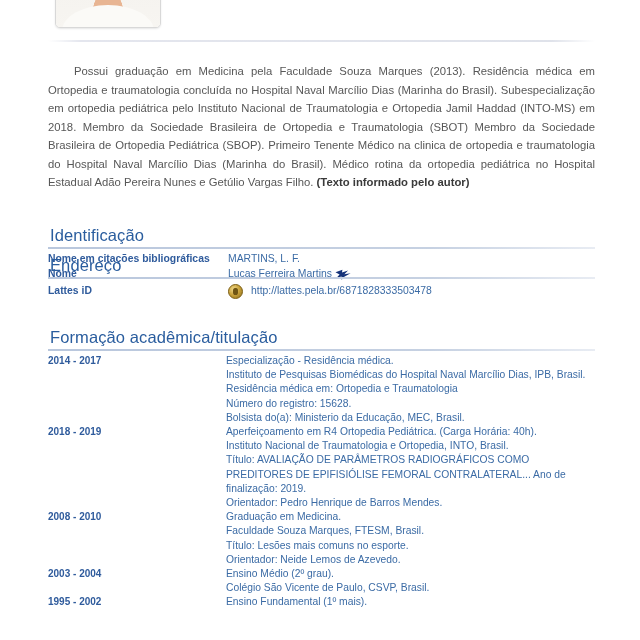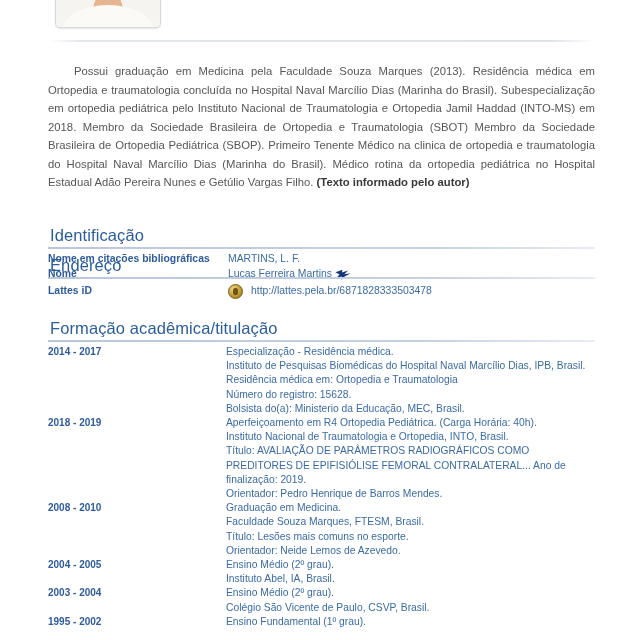--- a/index.html
+++ b/index.html
@@ -219,21 +219,21 @@
       </tr>
     </tbody>
       </table>
   </div>
 
   <div class="section" style="top:256px;">
     <h2 class="section-title">Endereço</h2>
     <div class="section-underline"></div>
   </div>
 
-  <div class="section" style="top:319px;">
+  <div class="section" style="top:328px;">
     <h2 class="section-title">Formação acadêmica/titulação</h2>
     <div class="section-underline"></div>
     <table class="form-table">
       <tbody>
           <tr>
             <td class="period">2014 - 2017</td>
             <td class="details">
               <div>Especialização - Residência médica.</div>
               <div>Instituto de Pesquisas Biomédicas do Hospital Naval Marcílio Dias, IPB, Brasil. Residência médica em: Ortopedia e Traumatologia</div>
               <div>Número do registro: 15628.</div>
@@ -252,36 +252,29 @@
           <tr>
             <td class="period">2008 - 2010</td>
             <td class="details">
               <div>Graduação em Medicina.</div>
               <div>Faculdade Souza Marques, FTESM, Brasil.</div>
               <div>Título: Lesões mais comuns no esporte.</div>
               <div>Orientador: Neide Lemos de Azevedo.</div>
             </td>
           </tr>
           <tr>
-            <td class="period">2004 - 2005</td>
-            <td class="details">
-              <div>Ensino Médio (2º grau).</div>
-              <div>Instituto Abel, IA, Brasil.</div>
-            </td>
-          </tr>
-          <tr>
             <td class="period">2003 - 2004</td>
             <td class="details">
               <div>Ensino Médio (2º grau).</div>
               <div>Colégio São Vicente de Paulo, CSVP, Brasil.</div>
             </td>
           </tr>
           <tr>
             <td class="period">1995 - 2002</td>
             <td class="details">
-              <div>Ensino Fundamental (1º grau).</div>
+              <div>Ensino Fundamental (1º mais).</div>
             </td>
           </tr>
         </tbody>
     </table>
   </div>
 
 </div>
 
 </body></html>

